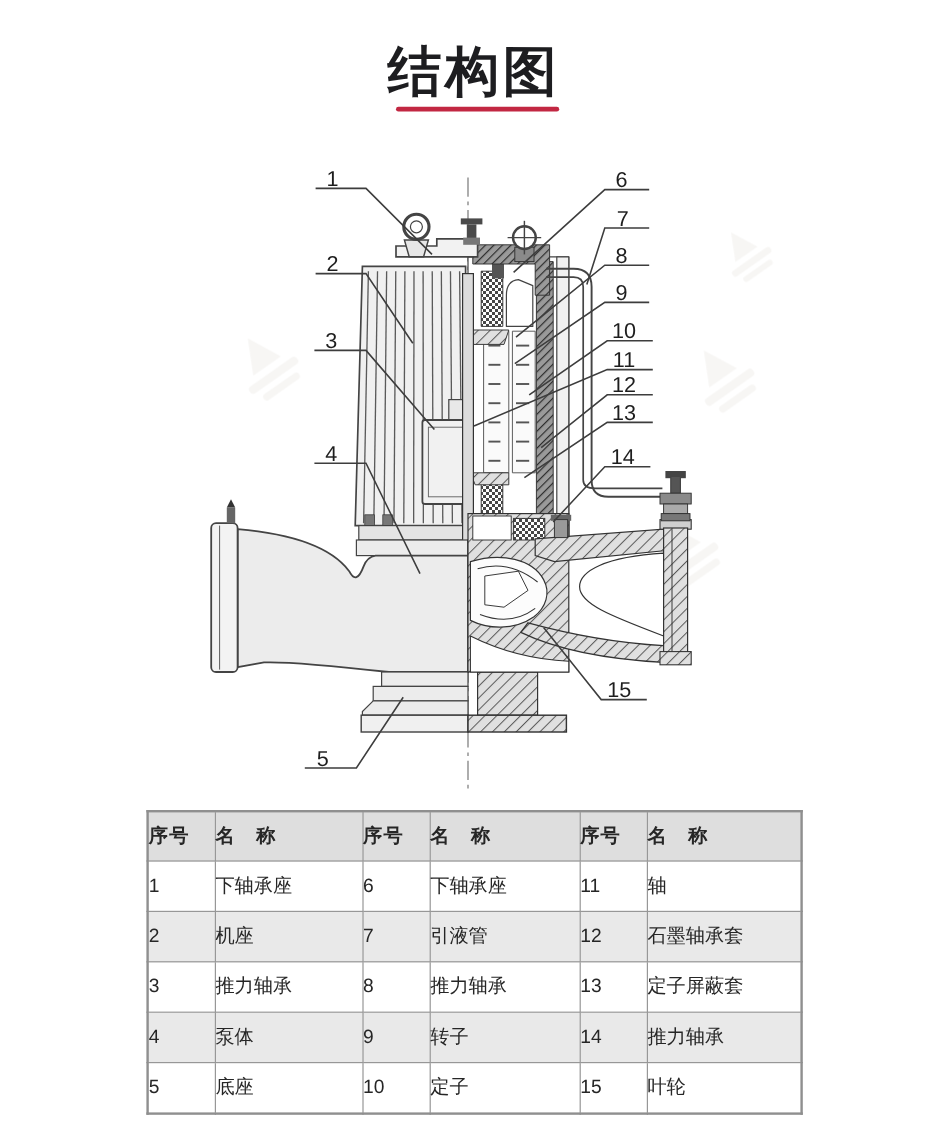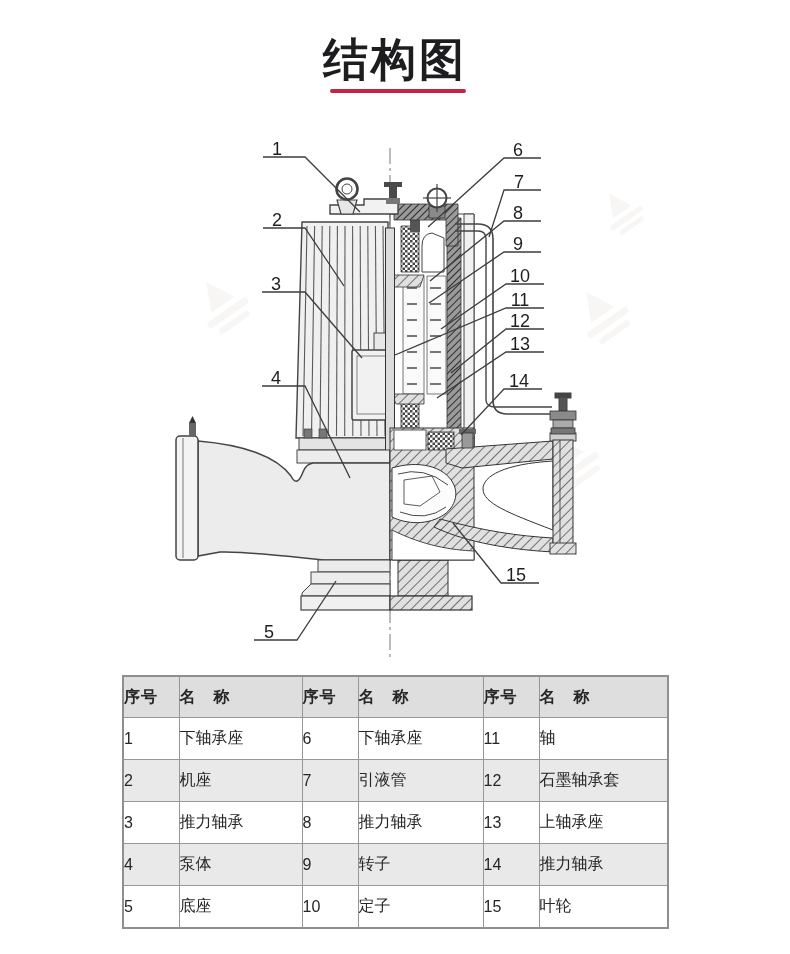--- a/index.html
+++ b/index.html
@@ -296,21 +296,21 @@
       <td>引液管</td>
       <td>12</td>
       <td>石墨轴承套</td>
     </tr>
     <tr>
       <td>3</td>
       <td>推力轴承</td>
       <td>8</td>
       <td>推力轴承</td>
       <td>13</td>
-      <td>上轴承座</td>
+      <td>定子屏蔽套</td>
     </tr>
     <tr class="stripe">
       <td>4</td>
       <td>泵体</td>
       <td>9</td>
       <td>转子</td>
       <td>14</td>
       <td>推力轴承</td>
     </tr>
     <tr>

